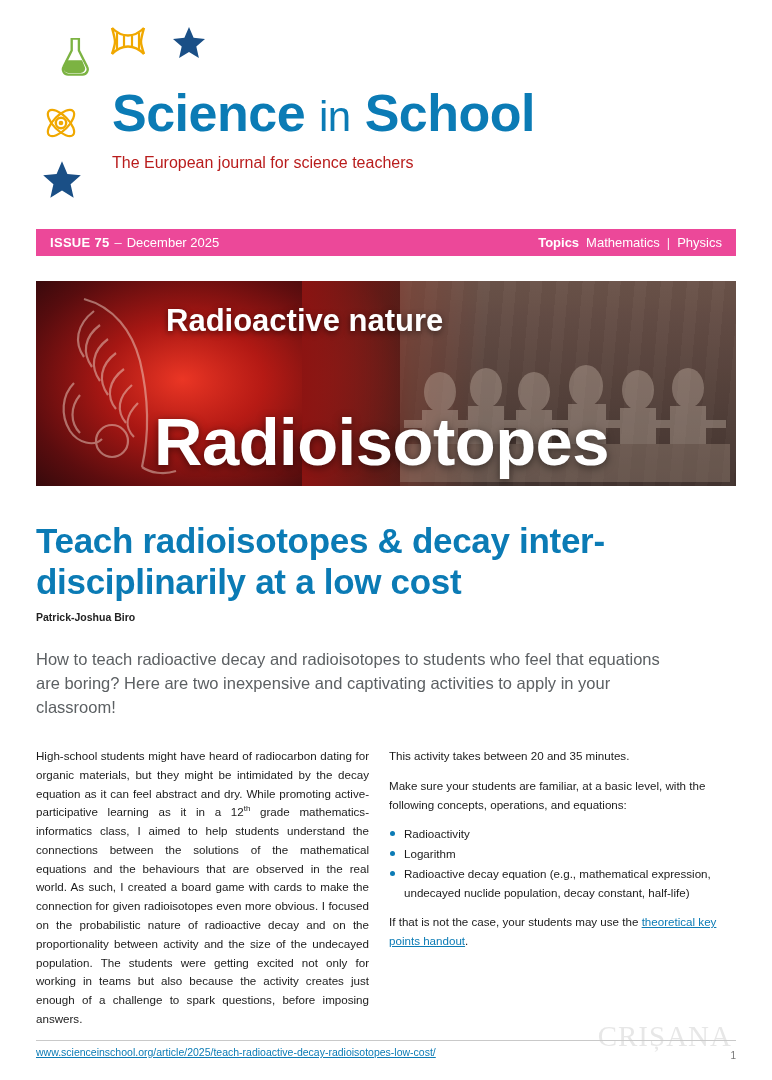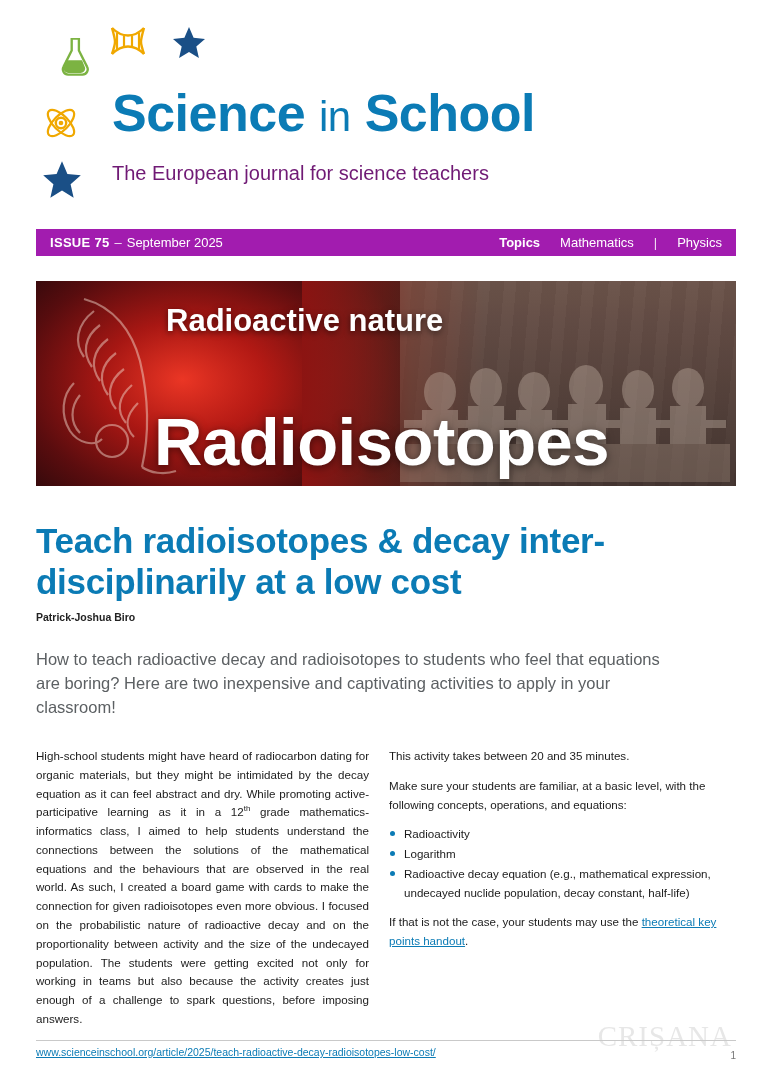--- a/index.html
+++ b/index.html
@@ -52,47 +52,47 @@
     color: #0b7bb5;
     font-weight: bold;
     letter-spacing: -0.5px;
     white-space: nowrap;
   }
   .journal-title .light {
     font-weight: normal;
     font-size: 42px;
   }
   .journal-subtitle {
-    margin-top: 22px;
-    font-size: 20px;
-    color: #701a75;
+    margin-top: 14px;
+    font-size: 16px;
+    color: #b91c1c;
     font-weight: normal;
   }
 
   
   .issue-bar {
     position: absolute;
     left: 36px;
     top: 229px;
     width: 700px;
     height: 27px;
-    background: #a21caf;
+    background: #ec4899;
     color: #ffffff;
     display: flex;
     align-items: center;
     justify-content: space-between;
     padding: 0 14px;
     box-sizing: border-box;
     font-size: 13px;
   }
   .issue-left { display: flex; align-items: baseline; gap: 5px; }
   .issue-num { font-weight: bold; letter-spacing: 0.3px; }
   .issue-dash { opacity: 0.9; }
   .issue-date { }
-  .issue-right { display: flex; align-items: baseline; gap: 20px; }
+  .issue-right { display: flex; align-items: baseline; gap: 7px; }
   .topics-label { font-weight: bold; }
   .topic-sep { opacity: 0.85; }
 
   
   .hero {
     position: absolute;
     left: 36px;
     top: 281px;
     width: 700px;
     height: 205px;
@@ -330,21 +330,21 @@
         <span>School</span>
       </div>
       <div class="journal-subtitle">The European journal for science teachers</div>
     </div>
   </div>
 
   <div class="issue-bar">
     <div class="issue-left">
       <span class="issue-num">ISSUE 75</span>
       <span class="issue-dash">–</span>
-      <span class="issue-date">September 2025</span>
+      <span class="issue-date">December 2025</span>
     </div>
     <div class="issue-right">
       <span class="topics-label">Topics</span>
       <span>Mathematics</span>
       <span class="topic-sep">|</span>
       <span>Physics</span>
     </div>
   </div>
 
   <div class="hero">

